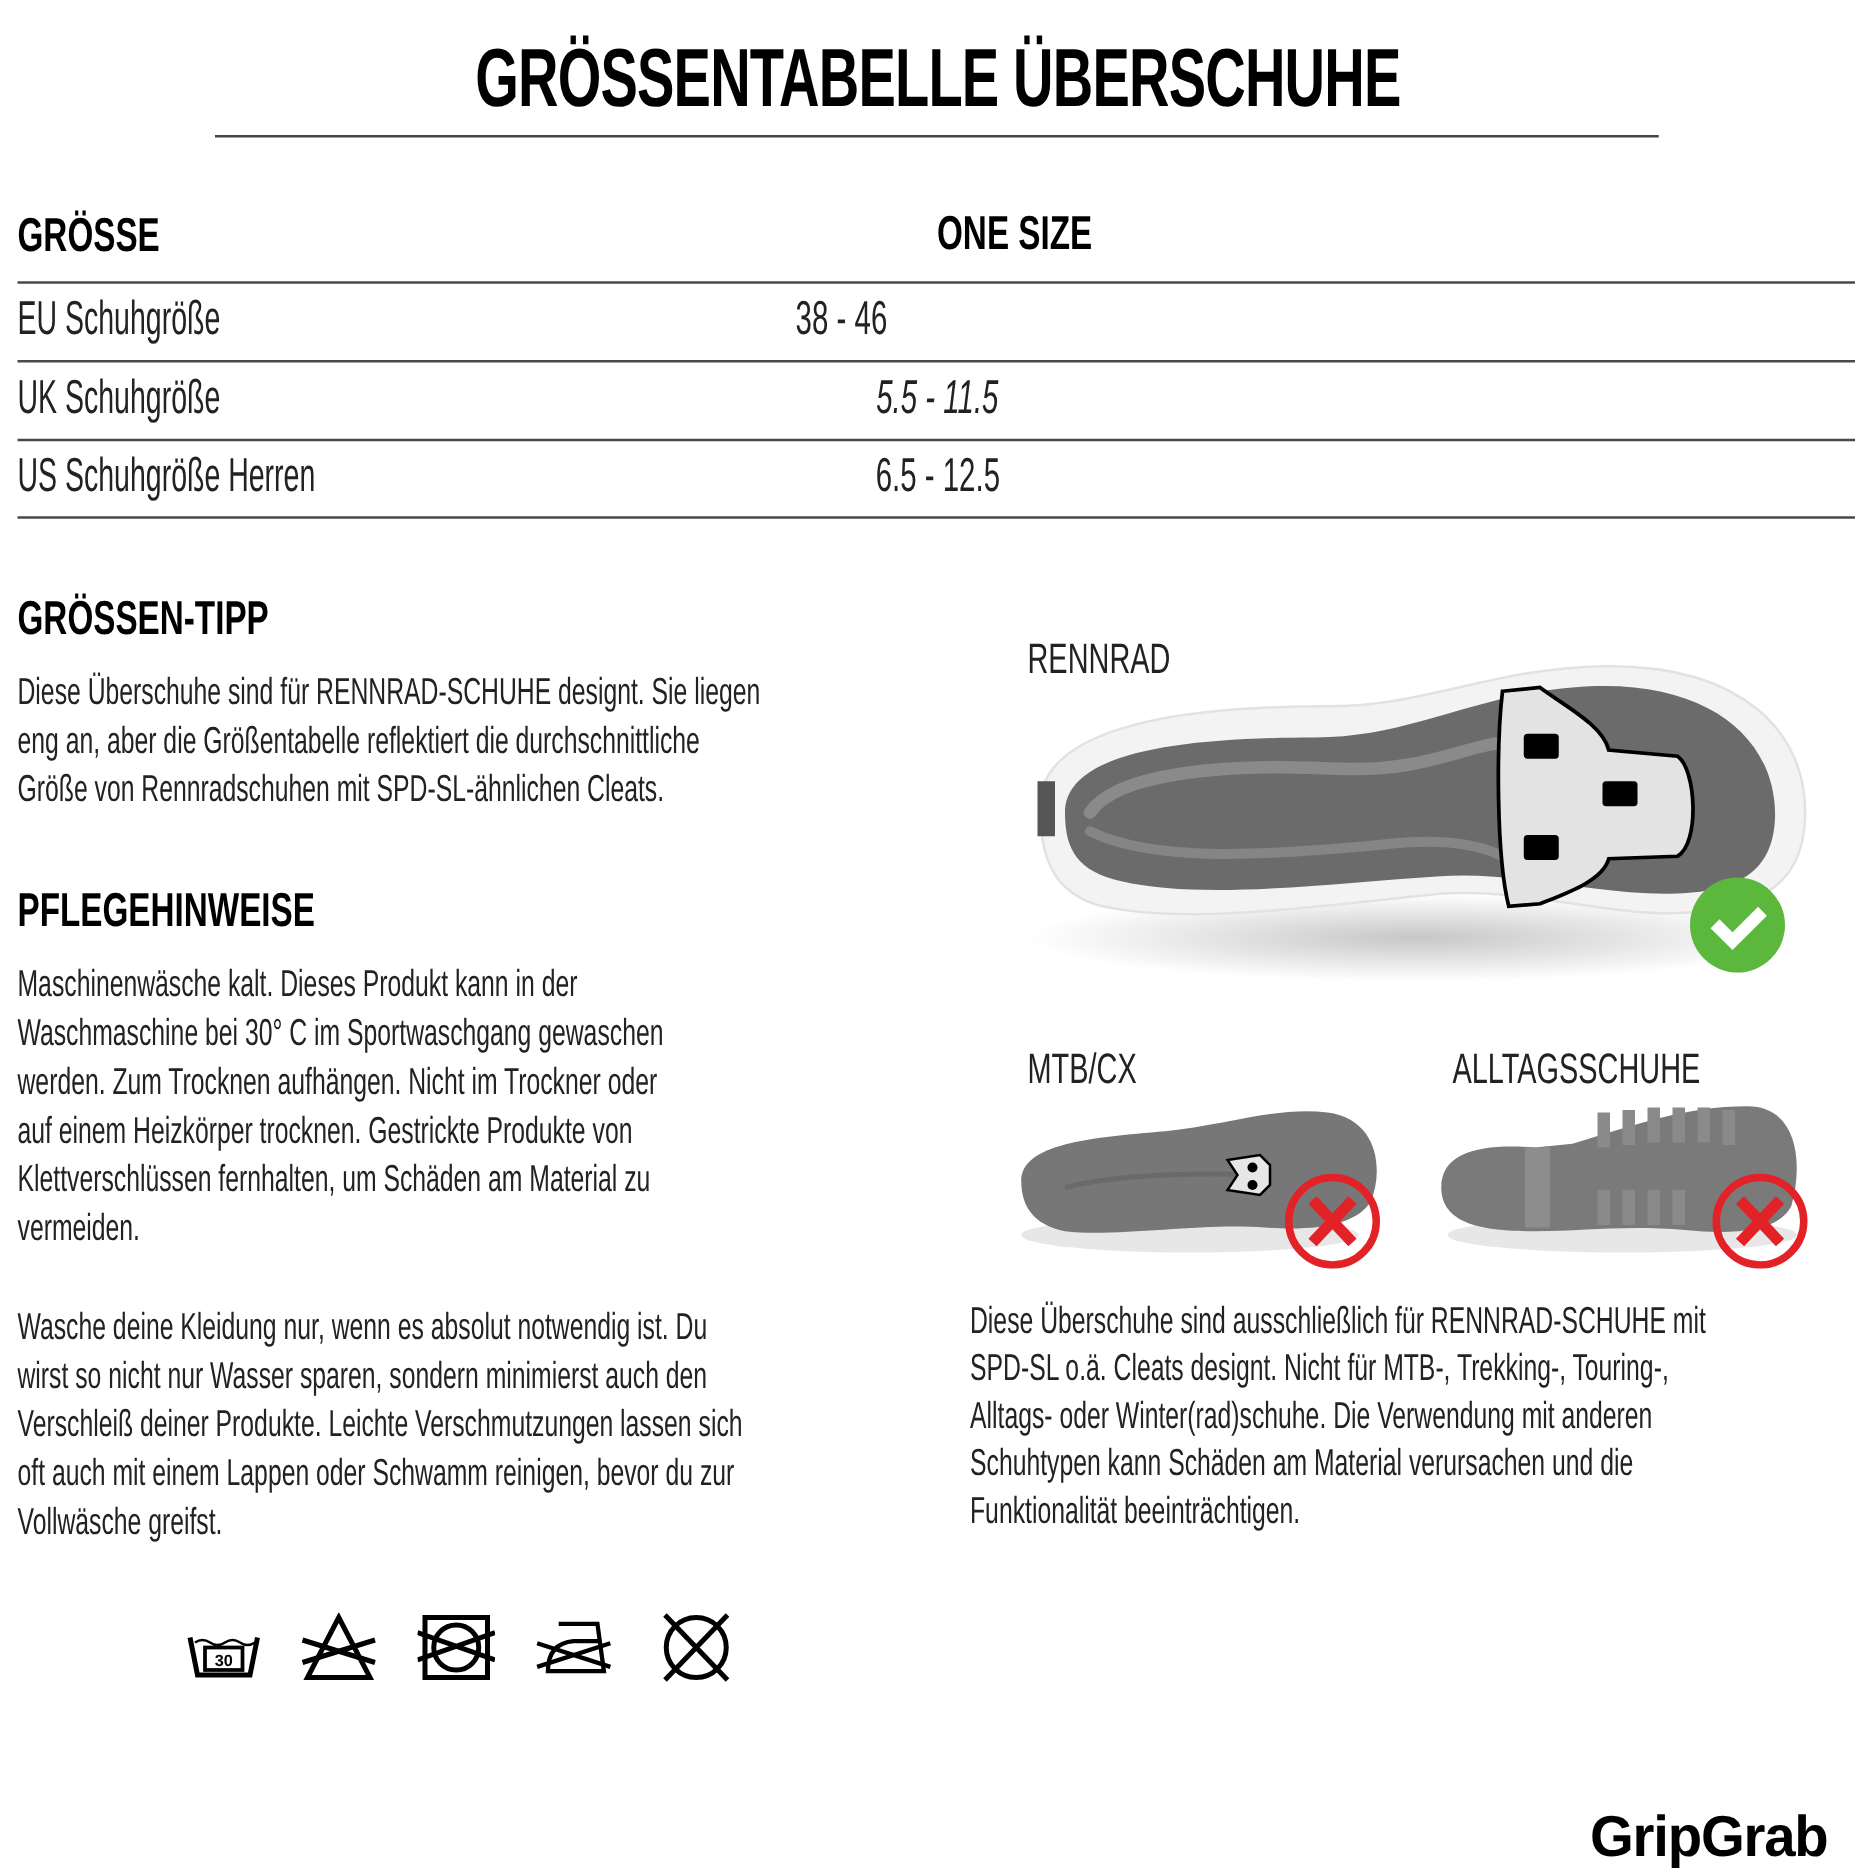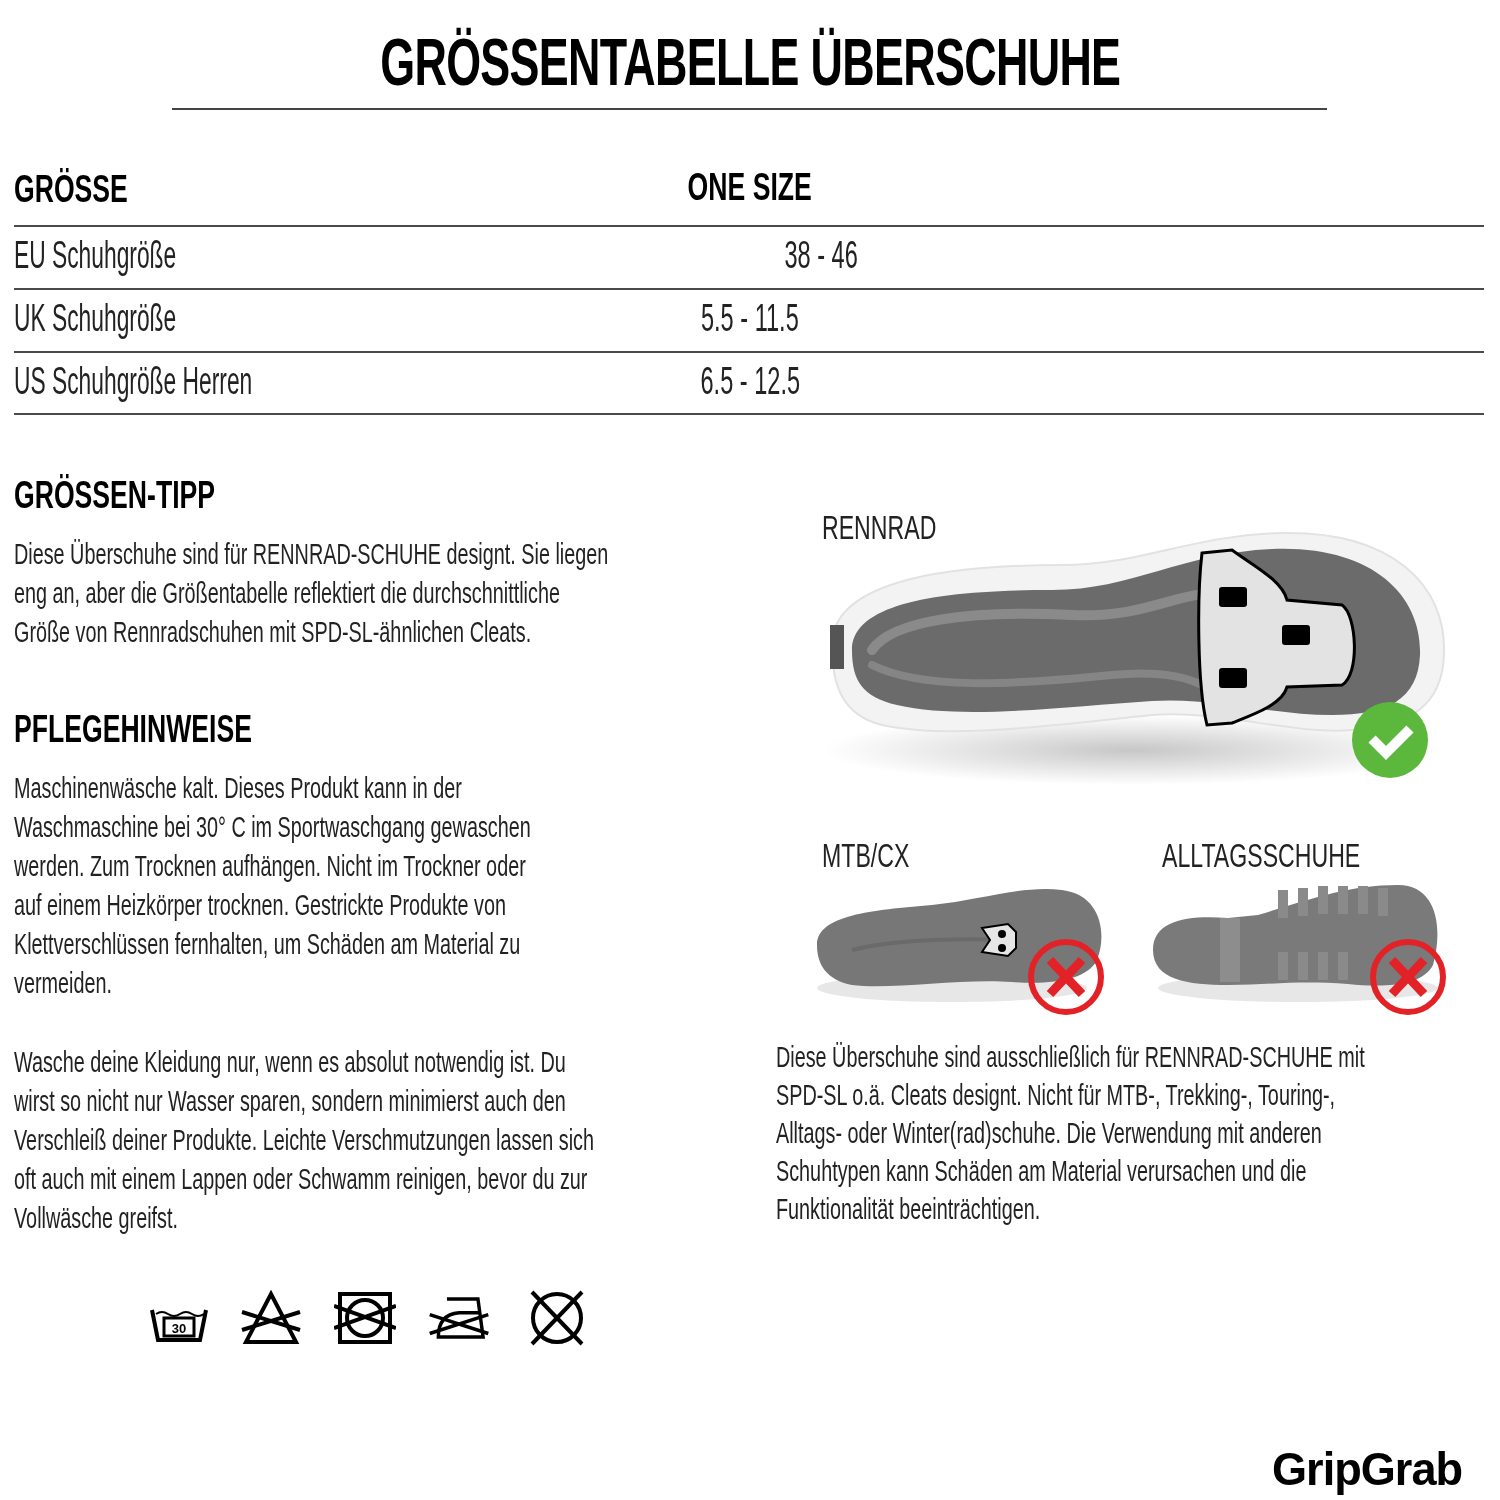--- a/index.html
+++ b/index.html
@@ -35,36 +35,36 @@
 </head>
 <body>
 
 <div id="title-wrap" class="abs">
   <span id="title">GRÖSSENTABELLE ÜBERSCHUHE</span>
 </div>
 <div id="title-rule" class="abs"></div>
 
 <div>
   <span class="abs cond th" style="left:14px; top:168px;">GRÖSSE</span>
-  <div class="abs" style="left:600px; top:166px; width:300px; text-align:center;">
+  <div class="abs" style="left:600px; top:166px; width:300px; text-align:right;">
     <span class="cond th" style="transform-origin:center top;">ONE SIZE</span>
   </div>
   <div class="abs row-rule" style="top:225px;"></div>
 
   <div>
     <span class="abs cond td" style="left:14px; top:234px;">EU Schuhgröße</span>
-    <div class="abs" style="left:580px; top:234px; width:300px; text-align:right;">
+    <div class="abs" style="left:614px; top:234px; width:300px; text-align:left;">
       <span class="cond tv">38 - 46</span>
     </div>
   </div>
   <div class="abs row-rule" style="top:288px;"></div>
 
   <div>
     <span class="abs cond td" style="left:14px; top:297px;">UK Schuhgröße</span>
-    <div class="abs" style="left:600px; top:297px; width:300px; text-align:center;">
+    <div class="abs" style="left:600px; top:297px; width:300px; text-align:center;font-style:italic;">
       <span class="cond tv">5.5 - 11.5</span>
     </div>
   </div>
   <div class="abs row-rule" style="top:351px;"></div>
 
   <div>
     <span class="abs cond td" style="left:14px; top:360px;">US Schuhgröße Herren</span>
     <div class="abs" style="left:600px; top:360px; width:300px; text-align:center;">
       <span class="cond tv">6.5 - 12.5</span>
     </div>

